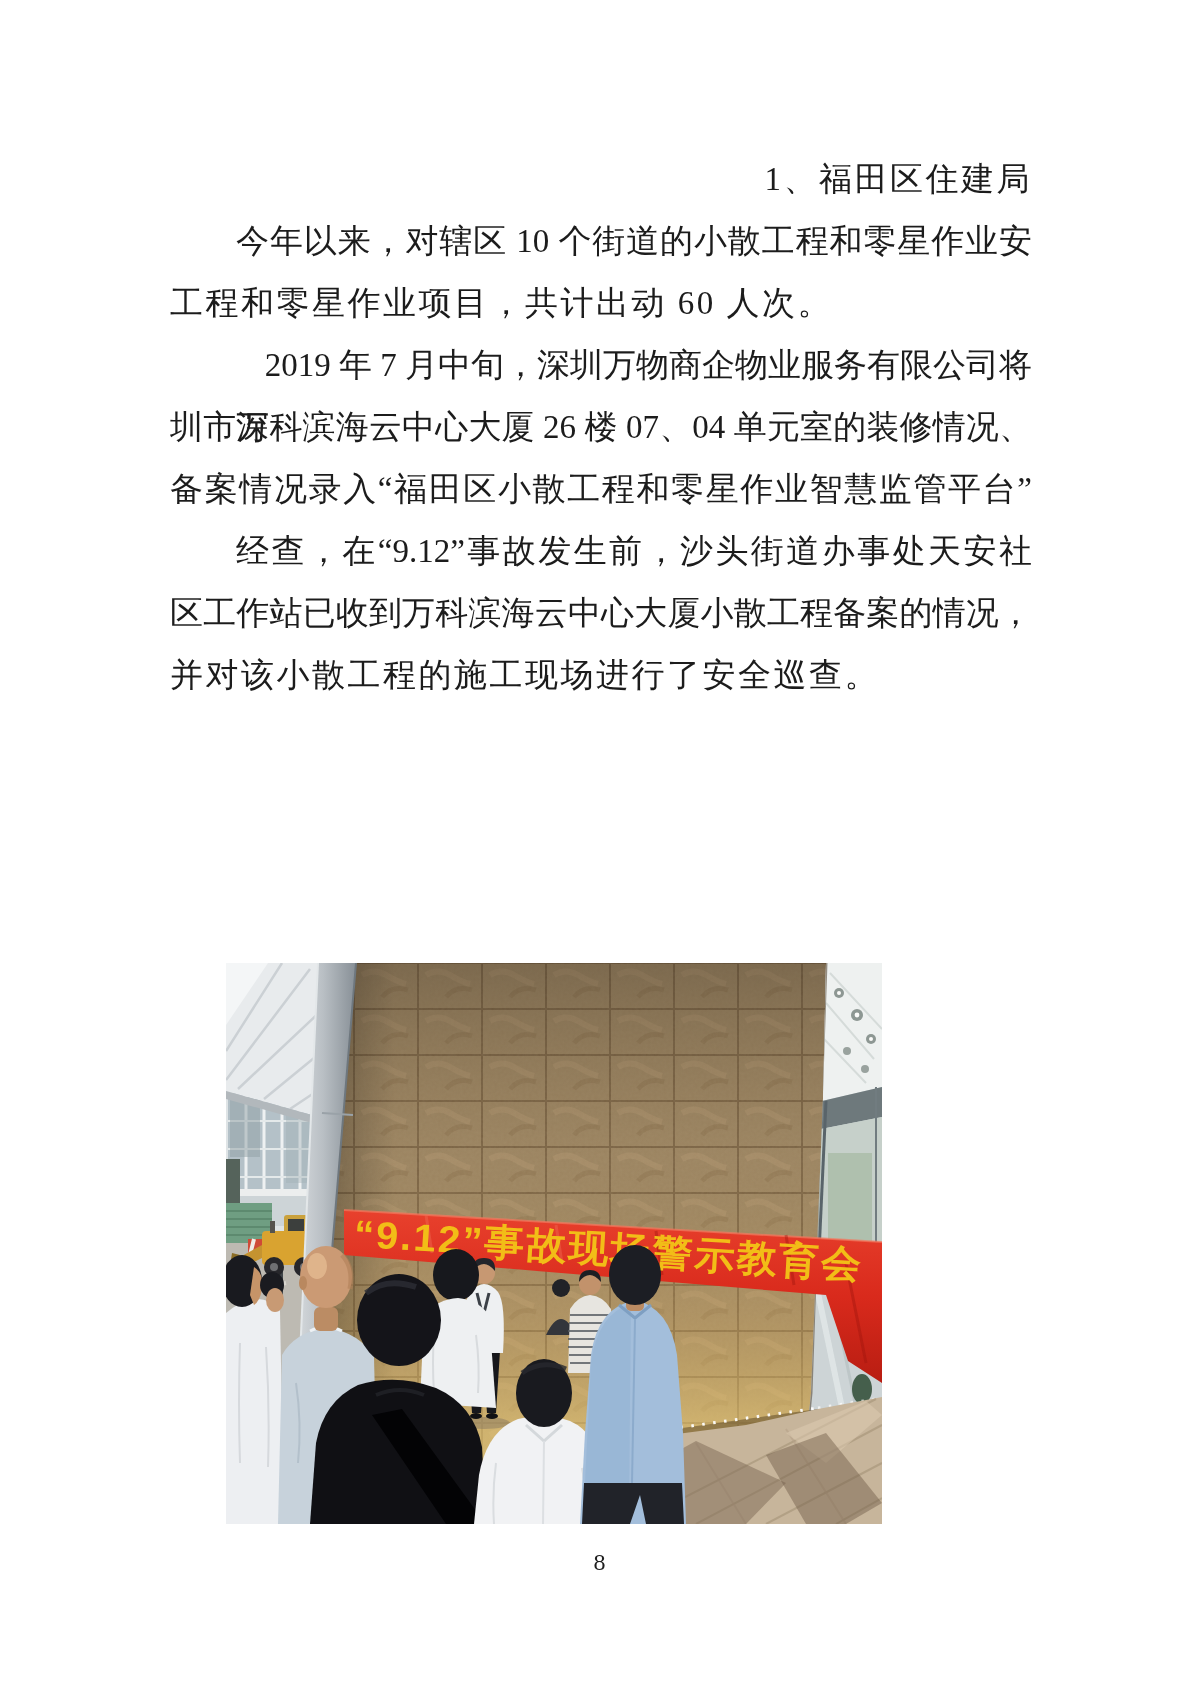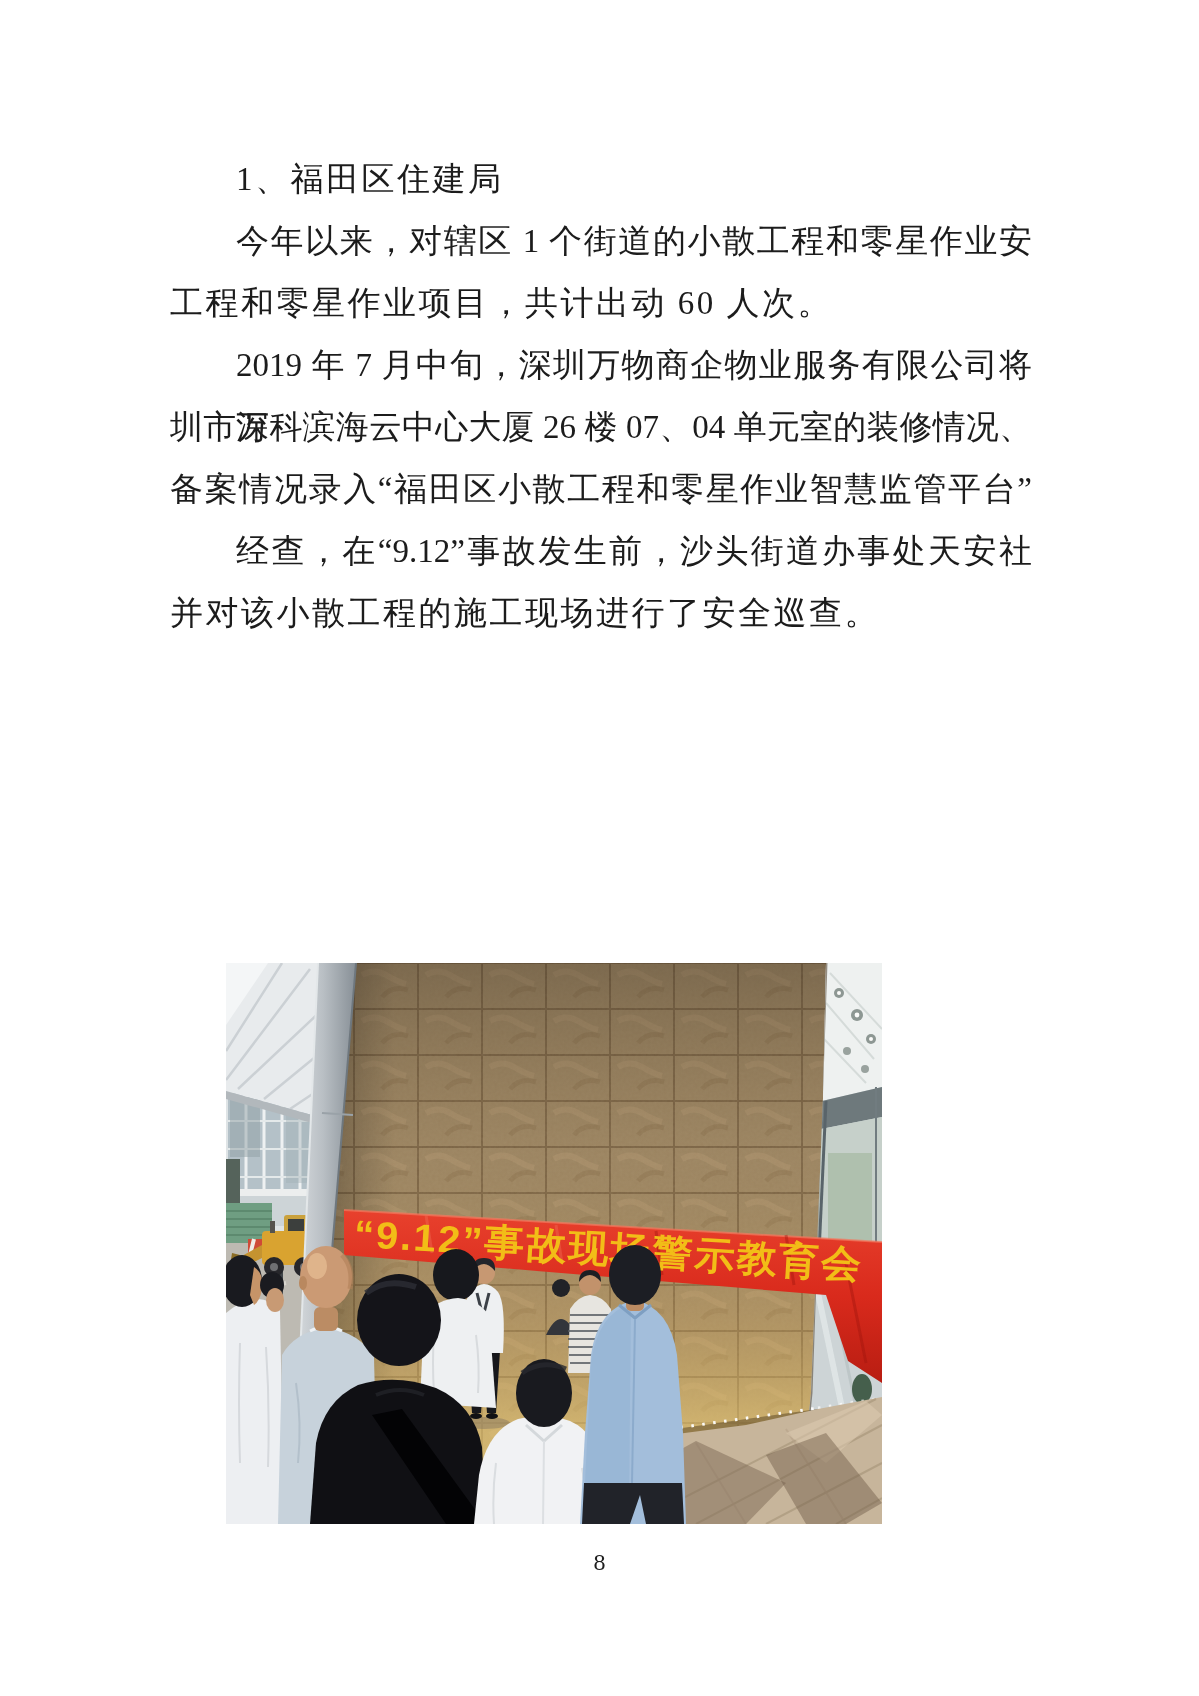--- a/index.html
+++ b/index.html
@@ -9,44 +9,45 @@
   }
   .text-block { position:absolute; left:170px; top:148px; width:862px; }
   .line {
     font-size:33px; line-height:62px; height:62px; color:#1c1c1c;
     letter-spacing:2.5px; white-space:nowrap;
   }
   .line.j {
     white-space:normal; letter-spacing:normal;
     text-align:justify; text-align-last:justify; text-justify:inter-character;
   }
-  .line.ind { padding-left:66px; }
+  .line.ind { padding-left:66px;text-align:right; }
   .photo {
     position:absolute; left:226px; top:963px; width:656px; height:561px;
     margin:0; padding:0;
   }
   .photo svg { display:block; }
   .page-num {
     position:absolute; left:0; top:1549px; width:100%;
     text-align:center; font-size:24px; color:#1f1f1f;
   }
 </style>
 </head>
 <body>
 
 <div class="page">
 
   <div class="text-block">
       <div class="line ind">1、福田区住建局</div>
-      <div class="line j ind">今年以来，对辖区 1 个街道的小散工程和零星作业安</div>
+      <div class="line j ind">今年以来，对辖区 10 个街道的小散工程和零星作业安</div>
       <div class="line">工程和零星作业项目，共计出动 60 人次。</div>
       <div class="line j ind">2019 年 7 月中旬，深圳万物商企物业服务有限公司将深</div>
       <div class="line j">圳市万科滨海云中心大厦 26 楼 07、04 单元室的装修情况、</div>
       <div class="line j">备案情况录入“福田区小散工程和零星作业智慧监管平台”</div>
       <div class="line j ind">经查，在“9.12”事故发生前，沙头街道办事处天安社</div>
+      <div class="line j">区工作站已收到万科滨海云中心大厦小散工程备案的情况，</div>
       <div class="line">并对该小散工程的施工现场进行了安全巡查。</div>
     </div>
 
   <figure class="photo">
     <svg width="656" height="561" viewBox="0 0 656 561" xmlns="http://www.w3.org/2000/svg">
       <defs>
         <pattern id="tiles" width="64" height="46" patternUnits="userSpaceOnUse">
           <rect width="64" height="46" fill="#a28a66"></rect>
           <path d="M8 12 q12 -7 24 0 t20 9" stroke="#b59a74" stroke-width="6" fill="none" opacity="0.55"></path>
           <path d="M28 34 q10 -12 26 -7" stroke="#8d7450" stroke-width="5" fill="none" opacity="0.5"></path>

